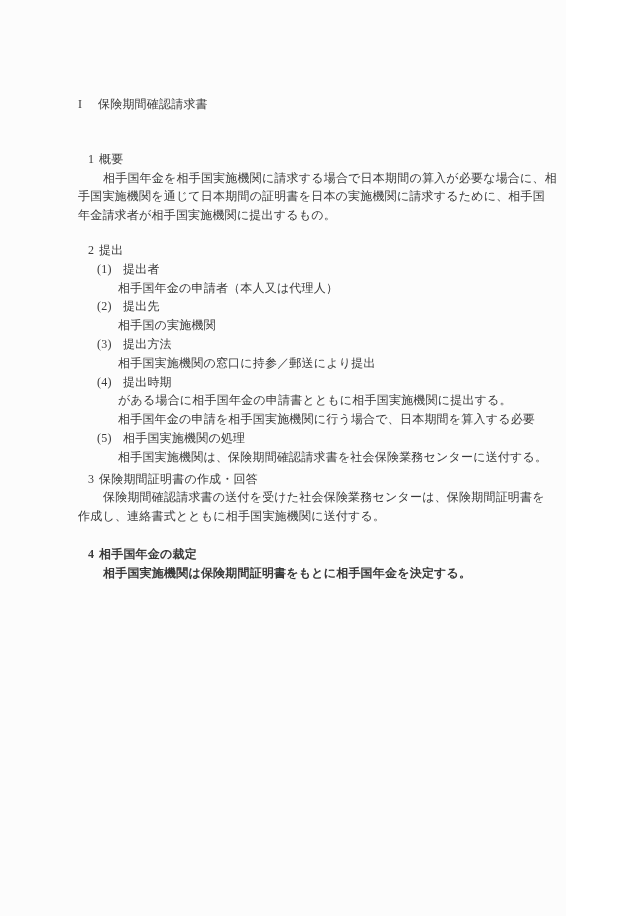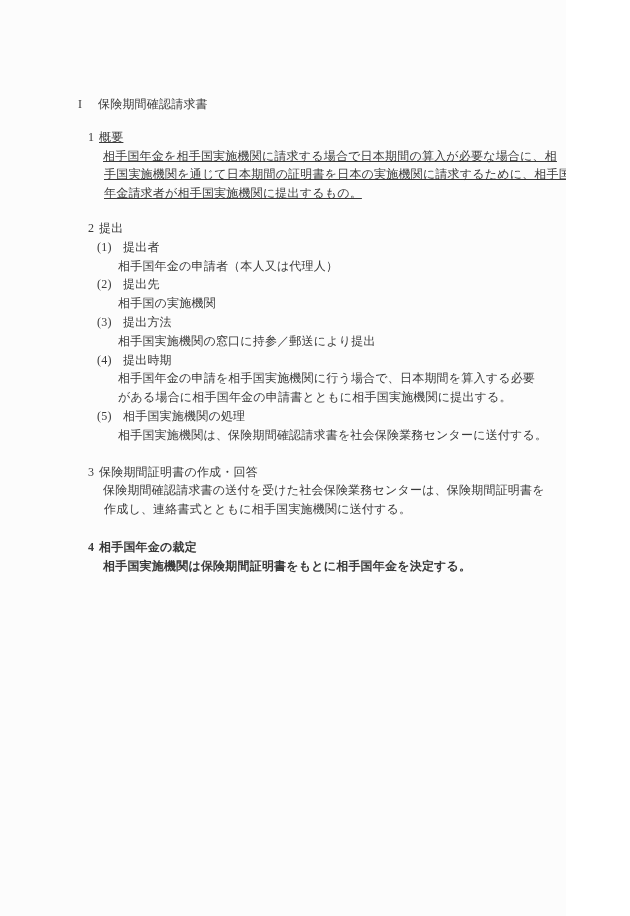--- a/index.html
+++ b/index.html
@@ -22,32 +22,32 @@
   .line {
     line-height: 18.8px;
     height: 18.8px;
     white-space: nowrap;
   }
   
   .title-line   { padding-left: 78px; }
   .sec-head     { padding-left: 88px; }
   .item-head    { padding-left: 97px; }
   .para-first   { padding-left: 103px; }
-  .para-cont    { padding-left: 104px; }
+  .para-cont    { padding-left: 78px; }
   .sub-content  { padding-left: 118px; }
 
   .num { display: inline-block; }
   .num-title { width: 20px; }
   .num-sec   { width: 11px; }
   .num-item  { width: 26px; }
 
   
-  .sec-1 { margin-top: 14px; text-decoration: underline; }
+  .sec-1 { margin-top: 36px; }
   .sec-2 { margin-top: 16px; }
-  .sec-3 { margin-top: 18px; }
+  .sec-3 { margin-top: 3px; }
   .sec-4 { margin-top: 19px; font-weight: bold; }
 </style>
 </head>
 <body>
 
 <div class="page">
 
   <div class="line title-line">
     <span class="num num-title">I</span><span>保険期間確認請求書</span>
   </div>
@@ -77,22 +77,22 @@
     <div class="line sub-content">相手国の実施機関</div>
 
     <div class="line item-head">
       <span class="num num-item">(3)</span><span>提出方法</span>
     </div>
     <div class="line sub-content">相手国実施機関の窓口に持参／郵送により提出</div>
 
     <div class="line item-head">
       <span class="num num-item">(4)</span><span>提出時期</span>
     </div>
+    <div class="line sub-content">がある場合に相手国年金の申請書とともに相手国実施機関に提出する。</div>
     <div class="line sub-content">相手国年金の申請を相手国実施機関に行う場合で、日本期間を算入する必要</div>
-    <div class="line sub-content">がある場合に相手国年金の申請書とともに相手国実施機関に提出する。</div>
 
     <div class="line item-head">
       <span class="num num-item">(5)</span><span>相手国実施機関の処理</span>
     </div>
     <div class="line sub-content">相手国実施機関は、保険期間確認請求書を社会保険業務センターに送付する。</div>
   </section>
 
   <section class="sec sec-3">
     <div class="line sec-head">
       <span class="num num-sec">3</span><span>保険期間証明書の作成・回答</span>

